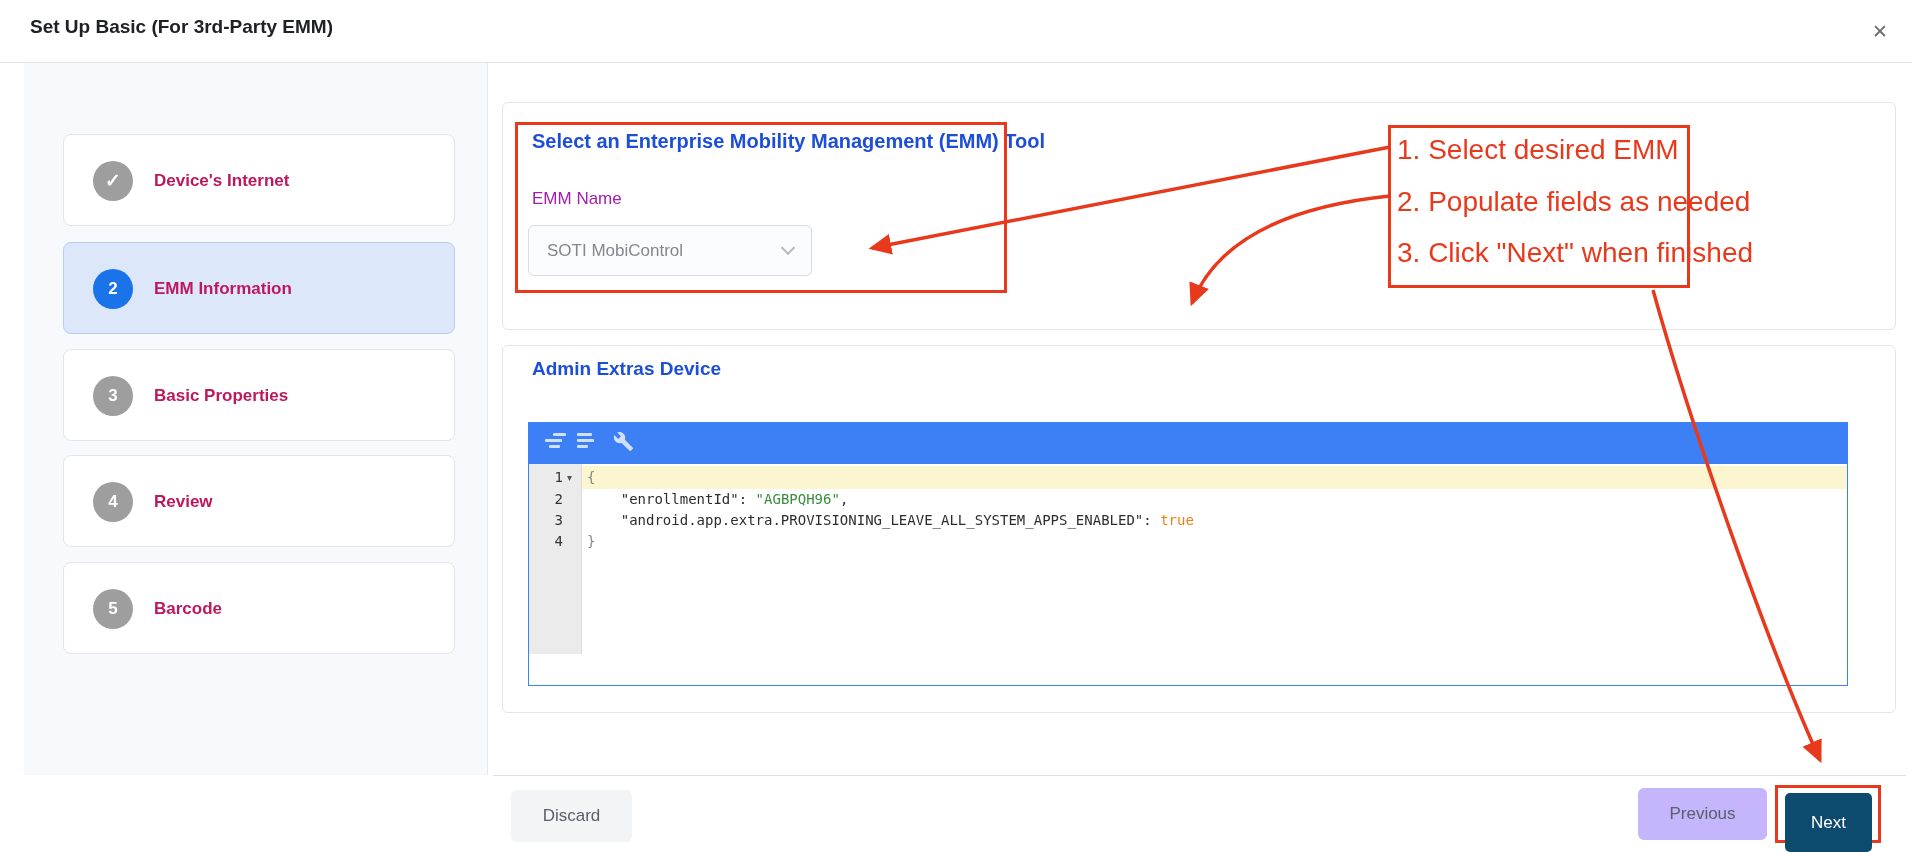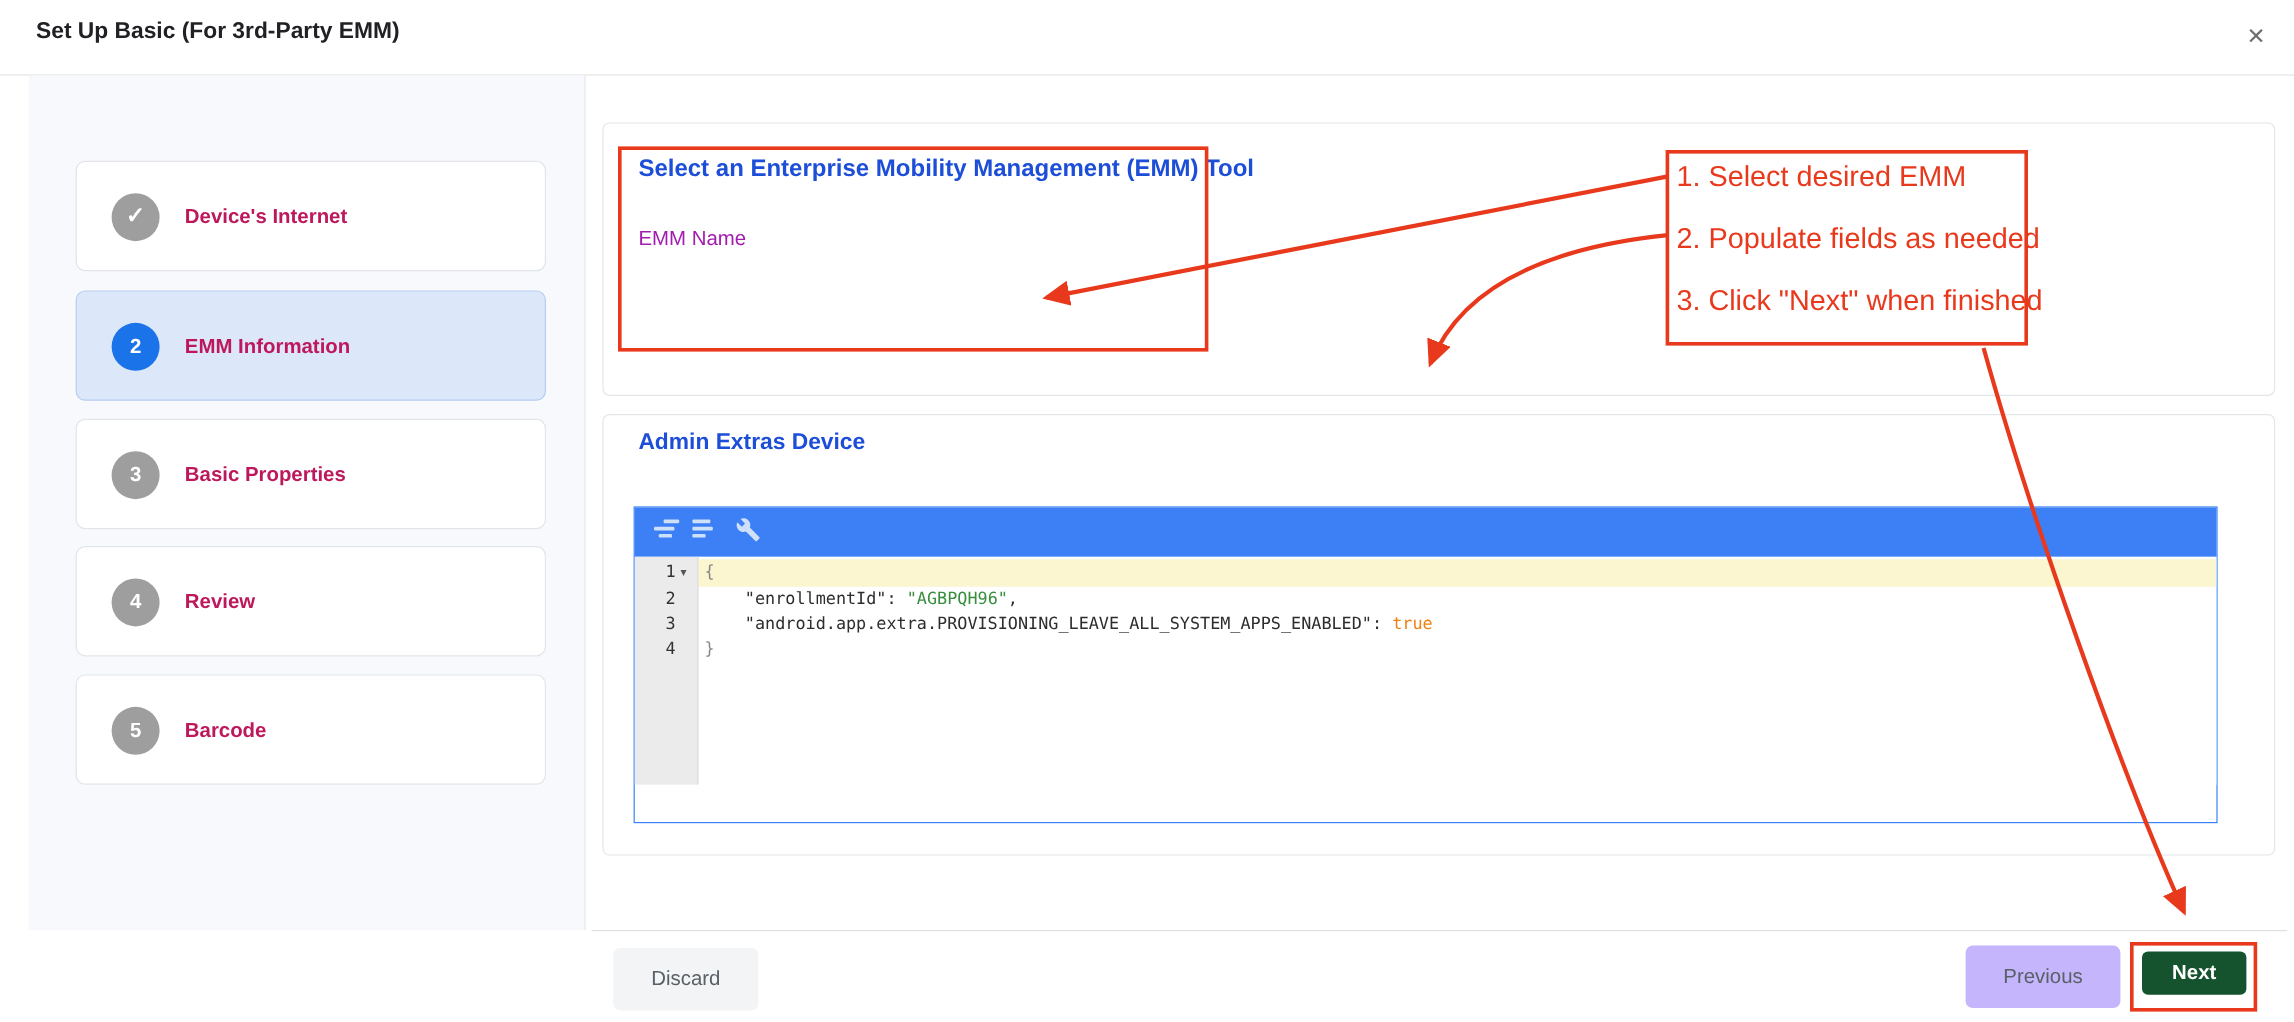--- a/index.html
+++ b/index.html
@@ -55,30 +55,30 @@
   .ed-status { position:absolute; left:0; top:231px; width:100%; height:32px; background:#ebebeb; border-top:1px solid #d9d9d9; font-size:15px; color:#7a7a7a; }
   .ed-status span { position:absolute; top:7px; }
   #status-ln { left:10px; }
   #status-col { left:62px; }
 
   
   .red-box { position:absolute; border:3px solid #e8391d; pointer-events:none; }
   #red-box-emm { left:515px; top:122px; width:492px; height:171px; }
   #red-box-steps { left:1388px; top:125px; width:302px; height:163px; background:#fff; }
   #red-box-next { left:1775px; top:785px; width:106px; height:58px; }
-  .ann-line { position:absolute; left:1397px; font-size:24px; color:#e8391d; white-space:nowrap; }
+  .ann-line { position:absolute; left:1397px; font-size:28px; color:#e8391d; white-space:nowrap; }
   #ann-1 { top:134px; } #ann-2 { top:186px; } #ann-3 { top:237px; }
   #arrow-layer { position:absolute; left:0; top:0; width:1912px; height:852px; pointer-events:none; }
 
   
   .footer-divider { position:absolute; left:493px; top:775px; width:1413px; height:1px; background:#e0e0e0; }
   .btn { position:absolute; border:none; border-radius:6px; font-family:"Liberation Sans", sans-serif; font-size:17px; cursor:pointer; }
   #btn-discard { left:511px; top:790px; width:121px; height:52px; background:#f2f4f5; color:#5a6067; }
   #btn-previous { left:1638px; top:788px; width:129px; height:52px; background:#c4b5fd; color:#5a6067; }
-  #btn-next { left:1785px; top:793px; width:87px; height:36px; background:#14532d; color:#fff; font-weight:bold; border-radius:5px; }
+  #btn-next { left:1785px; top:793px; width:87px; height:59px; background:#0c4a6e; color:#fff; font-weight:normal; border-radius:5px; }
 </style>
 </head>
 <body>
 
 <div class="page">
 
   <div class="hdr-title">Set Up Basic (For 3rd-Party EMM)</div>
   <div class="hdr-close">✕</div>
   <div class="hdr-divider"></div>
 
@@ -101,20 +101,24 @@
     </div>
     <div class="step-card" style="top:499px;">
       <div class="step-circle">5</div>
       <div class="step-label">Barcode</div>
     </div>
   </div>
 
   <div class="sect" id="sect-emm"></div>
   <div class="sect-heading" id="emm-heading">Select an Enterprise Mobility Management (EMM) Tool</div>
   <div id="emm-name-label">EMM Name</div>
+  <div class="dropdown">
+    <div class="dropdown-value">SOTI MobiControl</div>
+    <div class="dropdown-chevron"></div>
+  </div>
 
   <div class="sect" id="sect-bundle"></div>
   <div class="sect-heading" id="bundle-heading">Admin Extras Device</div>
 
   <div class="editor">
     <div class="ed-toolbar">
       <div class="ed-icon" id="icon-format">
         <div class="bar" style="width:13px; margin-left:8px;"></div>
         <div class="bar" style="width:17px;"></div>
         <div class="bar" style="width:11px; margin-left:4px;"></div>

